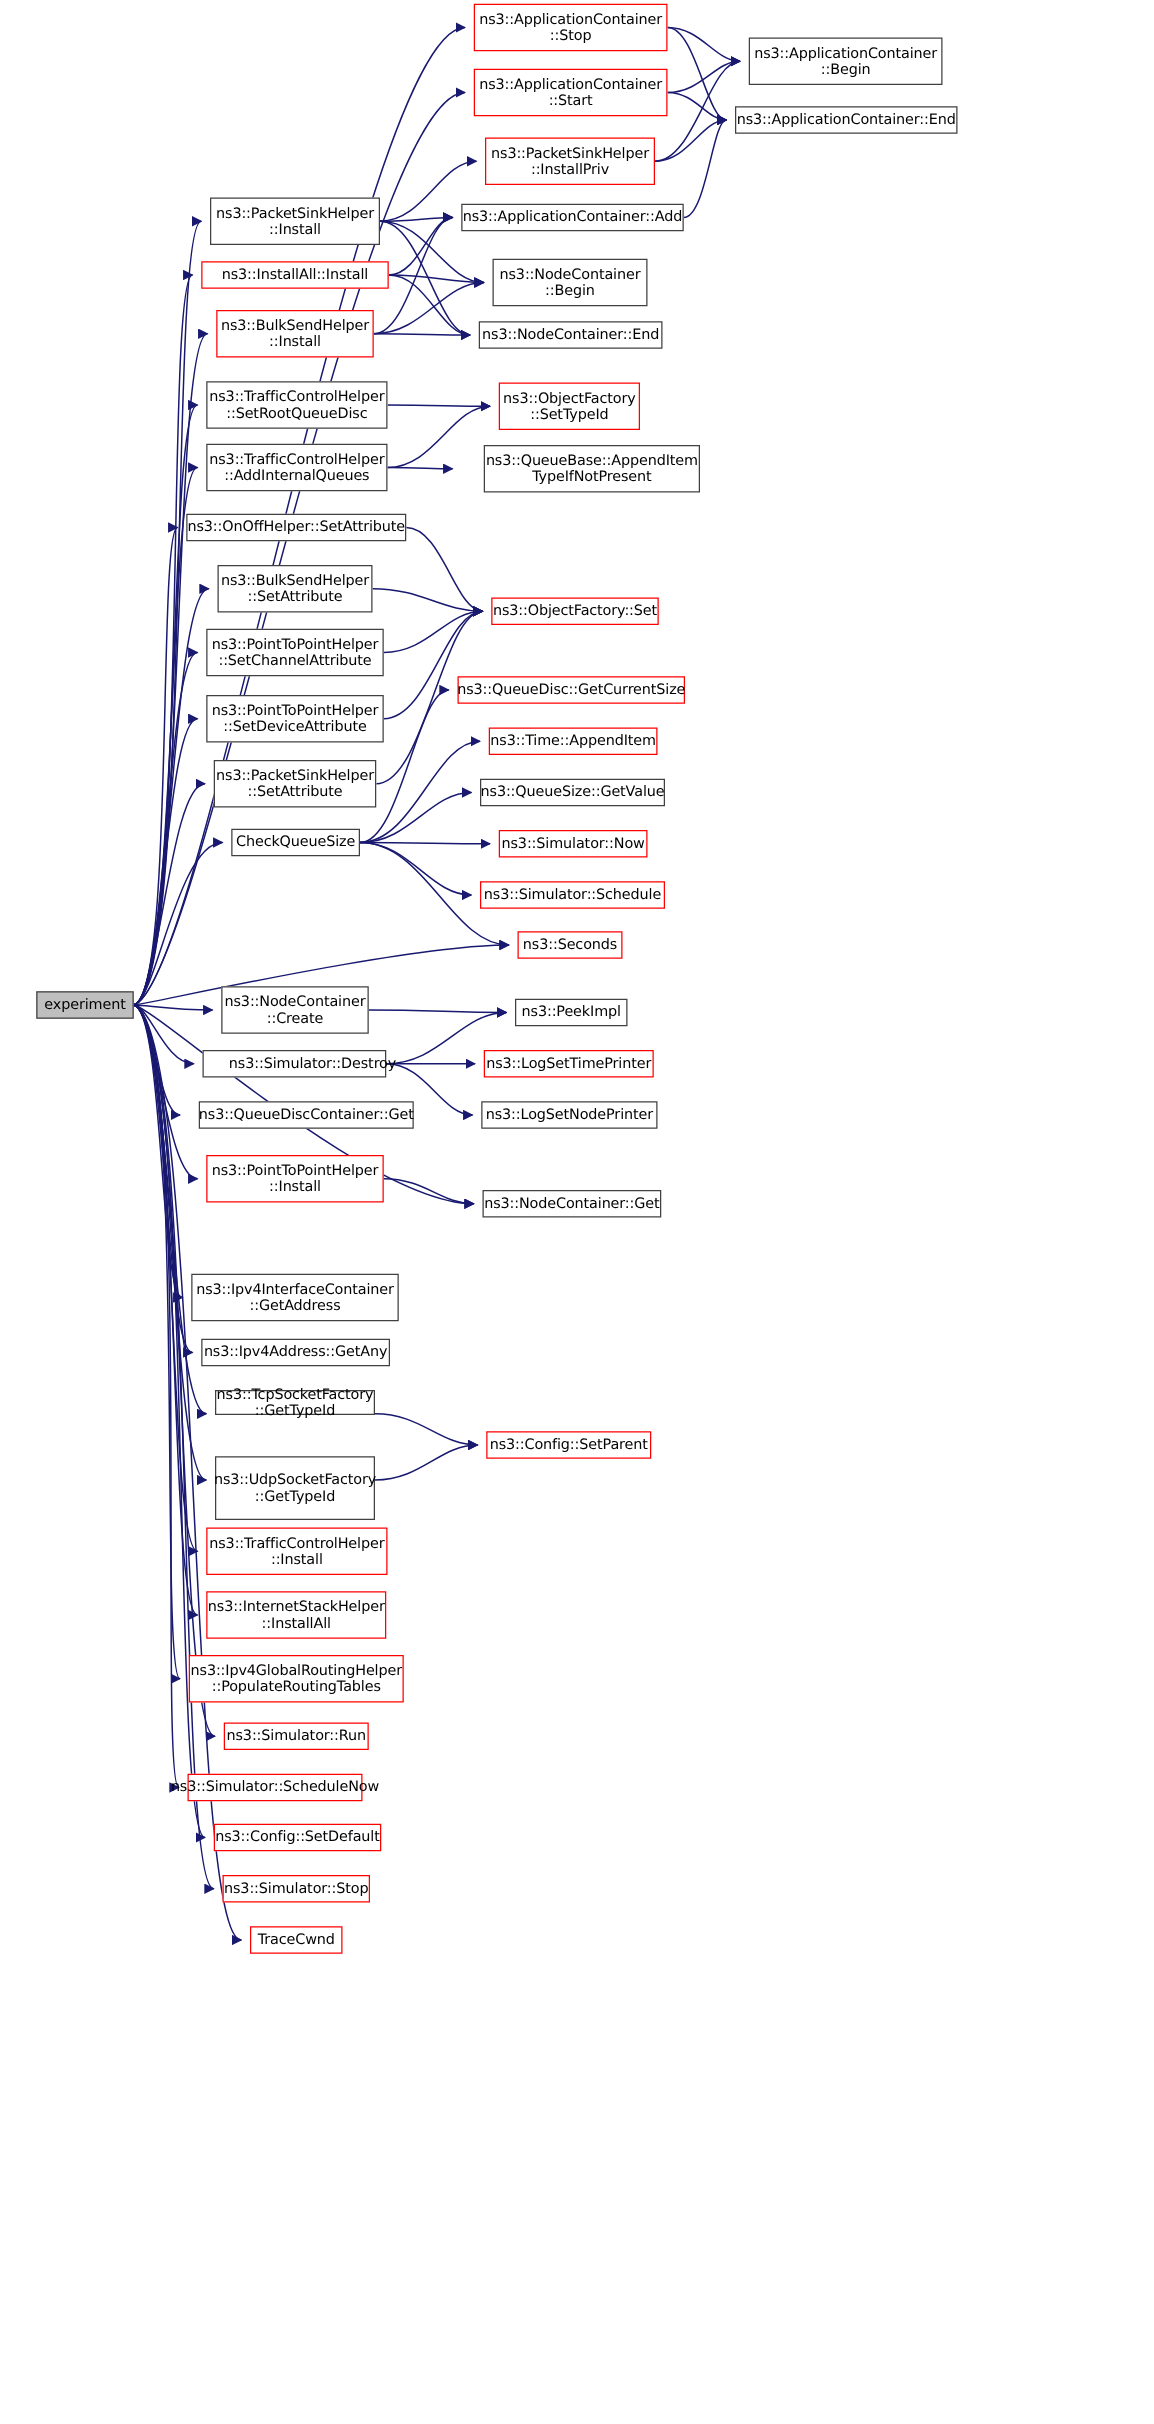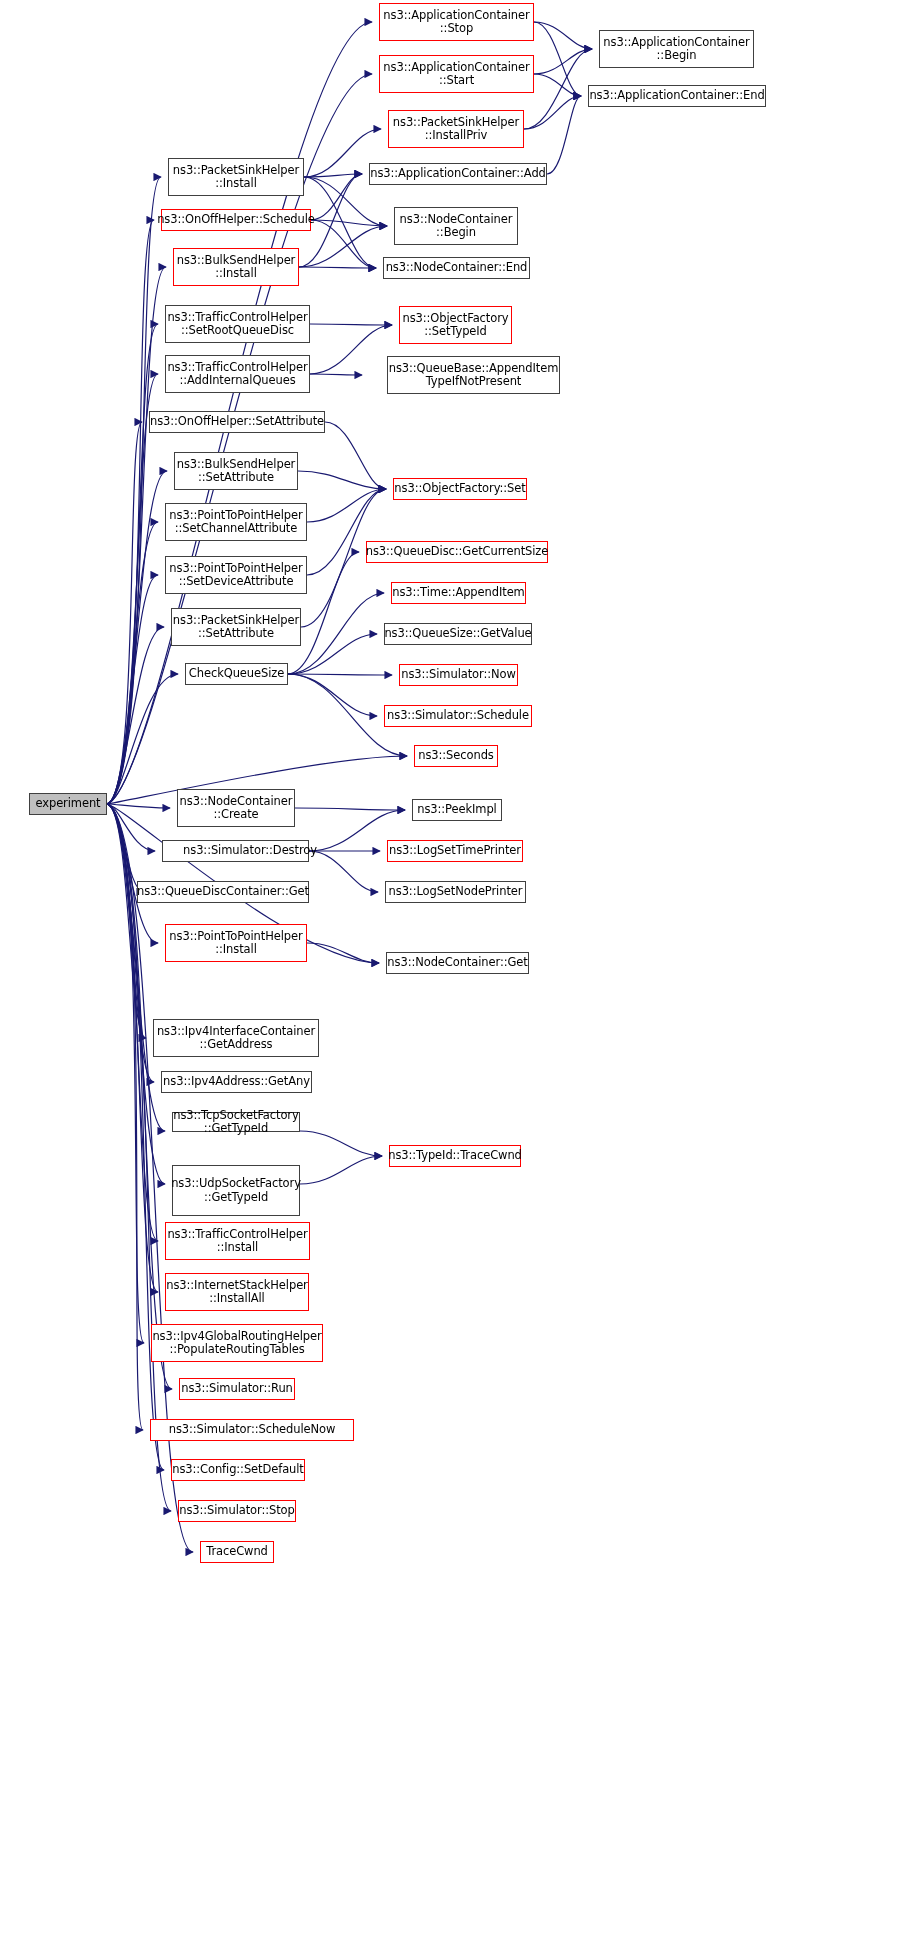--- a/index.html
+++ b/index.html
@@ -135,21 +135,21 @@
       <div class="node" style="left: 574px; top: 30px; width: 155px; height: 38px;">ns3::ApplicationContainer
 ::Begin</div>
       <div class="node red" style="left: 354px; top: 55px; width: 155px; height: 38px;">ns3::ApplicationContainer
 ::Start</div>
       <div class="node" style="left: 563px; top: 85px; width: 178px; height: 22px;">ns3::ApplicationContainer::End</div>
       <div class="node red" style="left: 363px; top: 110px; width: 136px; height: 38px;">ns3::PacketSinkHelper
 ::InstallPriv</div>
       <div class="node" style="left: 143px; top: 158px; width: 136px; height: 38px;">ns3::PacketSinkHelper
 ::Install</div>
       <div class="node" style="left: 344px; top: 163px; width: 178px; height: 22px;">ns3::ApplicationContainer::Add</div>
-      <div class="node red" style="left: 136px; top: 209px; width: 150px; height: 22px;">ns3::OnOffHelper::Schedule</div>
+      <div class="node red" style="left: 136px; top: 209px; width: 150px; height: 22px;">ns3::InstallAll::Install</div>
       <div class="node" style="left: 369px; top: 207px; width: 124px; height: 38px;">ns3::NodeContainer
 ::Begin</div>
       <div class="node red" style="left: 148px; top: 248px; width: 126px; height: 38px;">ns3::BulkSendHelper
 ::Install</div>
       <div class="node" style="left: 358px; top: 257px; width: 147px; height: 22px;">ns3::NodeContainer::End</div>
       <div class="node" style="left: 140px; top: 305px; width: 145px; height: 38px;">ns3::TrafficControlHelper
 ::SetRootQueueDisc</div>
       <div class="node red" style="left: 374px; top: 306px; width: 113px; height: 38px;">ns3::ObjectFactory
 ::SetTypeId</div>
       <div class="node" style="left: 140px; top: 355px; width: 145px; height: 38px;">ns3::TrafficControlHelper
@@ -172,38 +172,38 @@
       <div class="node" style="left: 160px; top: 663px; width: 103px; height: 22px;">CheckQueueSize</div>
       <div class="node red" style="left: 374px; top: 664px; width: 119px; height: 22px;">ns3::Simulator::Now</div>
       <div class="node red" style="left: 359px; top: 705px; width: 148px; height: 22px;">ns3::Simulator::Schedule</div>
       <div class="node red" style="left: 389px; top: 745px; width: 84px; height: 22px;">ns3::Seconds</div>
       <div class="node root" style="left: 4px; top: 793px; width: 78px; height: 22px;">experiment</div>
       <div class="node" style="left: 152px; top: 789px; width: 118px; height: 38px;">ns3::NodeContainer
 ::Create</div>
       <div class="node" style="left: 387px; top: 799px; width: 90px; height: 22px;">ns3::PeekImpl</div>
       <div class="node" style="left: 137px; top: 840px; width: 147px; height: 22px; padding-left: 29px;">ns3::Simulator::Destroy</div>
       <div class="node red" style="left: 362px; top: 840px; width: 136px; height: 22px;">ns3::LogSetTimePrinter</div>
-      <div class="node" style="left: 112px; top: 881px; width: 172px; height: 22px;">ns3::QueueDiscContainer::Get</div>
+      <div class="node" style="left: 134px; top: 881px; width: 172px; height: 22px;">ns3::QueueDiscContainer::Get</div>
       <div class="node" style="left: 360px; top: 881px; width: 141px; height: 22px;">ns3::LogSetNodePrinter</div>
       <div class="node red" style="left: 140px; top: 924px; width: 142px; height: 38px;">ns3::PointToPointHelper
 ::Install</div>
       <div class="node" style="left: 361px; top: 952px; width: 143px; height: 22px;">ns3::NodeContainer::Get</div>
       <div class="node" style="left: 128px; top: 1019px; width: 166px; height: 38px;">ns3::Ipv4InterfaceContainer
 ::GetAddress</div>
       <div class="node" style="left: 136px; top: 1071px; width: 151px; height: 22px;">ns3::Ipv4Address::GetAny</div>
       <div class="node" style="left: 147px; top: 1112px; width: 128px; height: 20px;">ns3::TcpSocketFactory
 ::GetTypeId</div>
-      <div class="node red" style="left: 364px; top: 1145px; width: 132px; height: 22px;">ns3::TypeId::TraceCwnd</div>
+      <div class="node red" style="left: 364px; top: 1145px; width: 132px; height: 22px;">ns3::Config::SetParent</div>
       <div class="node" style="left: 147px; top: 1165px; width: 128px; height: 51px;">ns3::UdpSocketFactory
 ::GetTypeId</div>
       <div class="node red" style="left: 140px; top: 1222px; width: 145px; height: 38px;">ns3::TrafficControlHelper
 ::Install</div>
       <div class="node red" style="left: 140px; top: 1273px; width: 144px; height: 38px;">ns3::InternetStackHelper
 ::InstallAll</div>
       <div class="node red" style="left: 126px; top: 1324px; width: 172px; height: 38px;">ns3::Ipv4GlobalRoutingHelper
 ::PopulateRoutingTables</div>
       <div class="node red" style="left: 154px; top: 1378px; width: 116px; height: 22px;">ns3::Simulator::Run</div>
-      <div class="node red" style="left: 125px; top: 1419px; width: 204px; height: 22px;">ns3::Simulator::ScheduleNow</div>
+      <div class="node red" style="left: 125px; top: 1419px; width: 140px; height: 22px;">ns3::Simulator::ScheduleNow</div>
       <div class="node red" style="left: 146px; top: 1459px; width: 134px; height: 22px;">ns3::Config::SetDefault</div>
       <div class="node red" style="left: 153px; top: 1500px; width: 118px; height: 22px;">ns3::Simulator::Stop</div>
       <div class="node red" style="left: 175px; top: 1541px; width: 74px; height: 22px;">TraceCwnd</div>
     </div>
 </div>
 
 </body></html>

